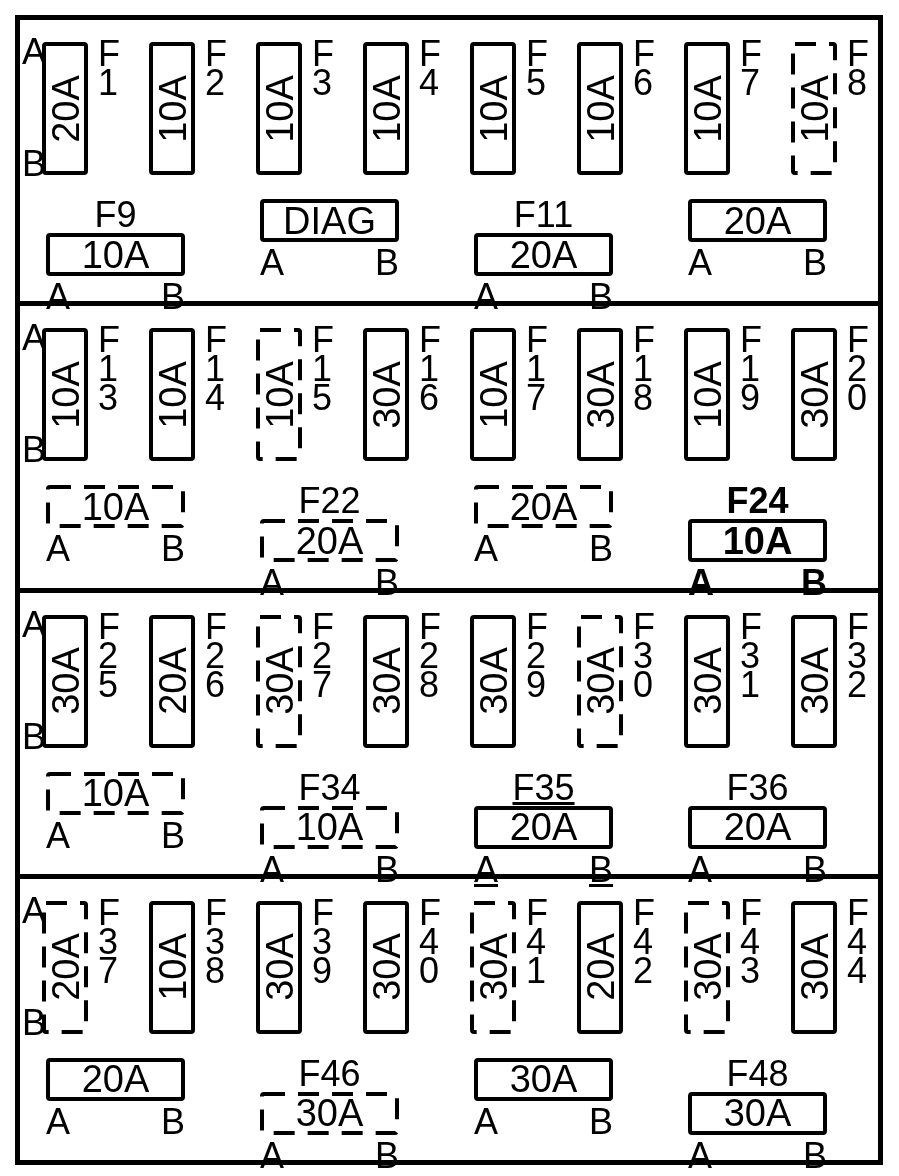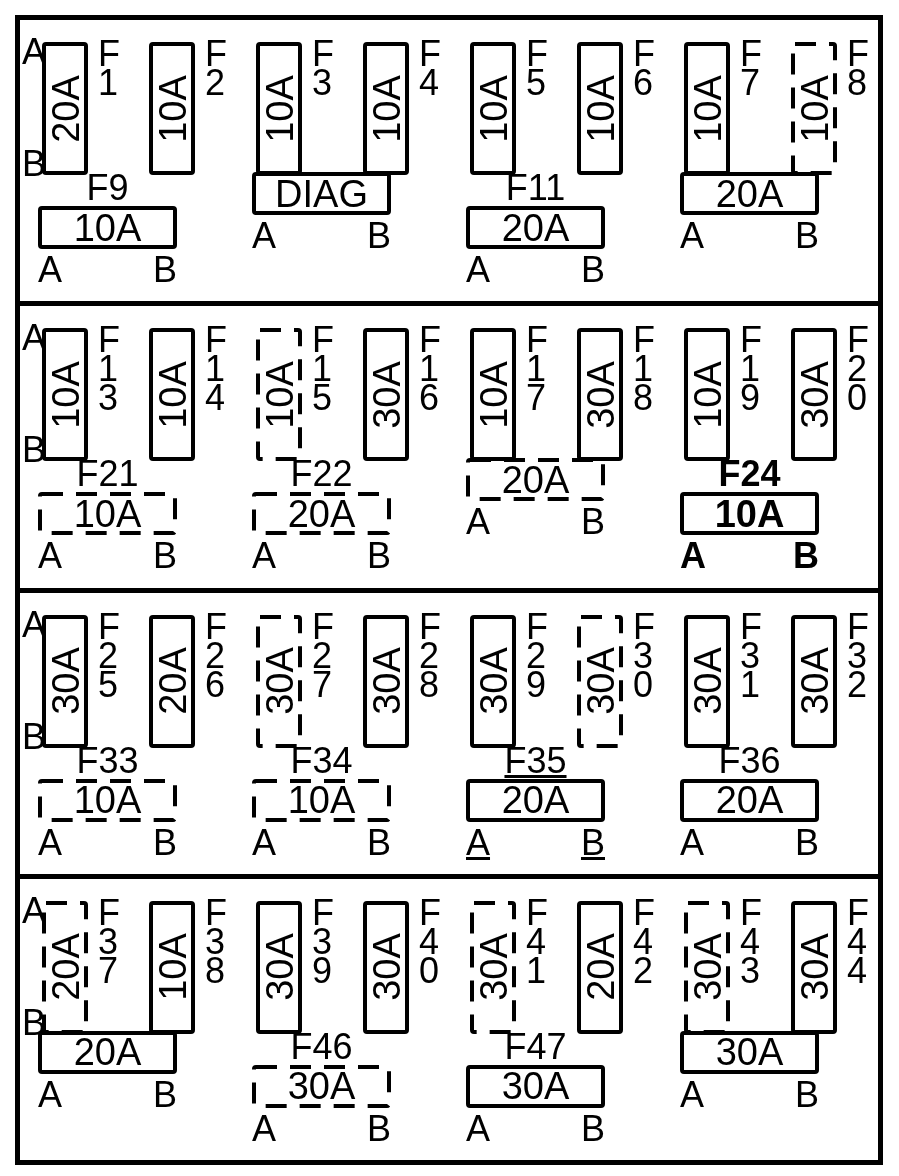--- a/index.html
+++ b/index.html
@@ -37,21 +37,21 @@
     font-size: 38px; line-height: 38px;
     white-space: nowrap;
   }
   .flabel {
     position: absolute; left: 56px; top: -3px;
     font-size: 36px; line-height: 29px;
     white-space: nowrap;
   }
   .flabel div { height: 29px; }
 
-  .hfuse { position: absolute; top: 152px; width: 139px; }
+  .hfuse { position: absolute; top: 179px; width: 139px; margin-left: 8px; }
   .hname {
     height: 34px; text-align: center;
     font-size: 36px; line-height: 32px;
     white-space: nowrap;
   }
   .hrect { position: relative; width: 139px; height: 43px; }
   .hrect svg { position: absolute; left: 0; top: 0; display: block; }
   .hamp {
     position: absolute; left: 0; top: 0; width: 139px; height: 43px;
     display: flex; align-items: center; justify-content: center;
@@ -288,21 +288,20 @@
           <rect x="2" y="2" width="42" height="129" rx="2" fill="none" stroke="#000000" stroke-width="4"></rect>
         </svg>
         <div class="vamp">30A</div>
         <div class="flabel">
           <div>F</div>
           <div>2</div>
           <div>0</div>
         </div>
       </div>
       <div class="hfuse" style="left: 18px;">
-        <div class="hname">F21</div>
         <div class="hrect">
           <svg width="139" height="43">
             <rect x="2" y="2" width="135" height="39" rx="2" fill="none" stroke="#000000" stroke-width="4" stroke-dasharray="21 13"></rect>
           </svg>
           <div class="hamp">10A</div>
         </div>
         <div class="hterms">
           <div>A</div>
           <div>B</div>
         </div>
@@ -432,21 +431,20 @@
           <rect x="2" y="2" width="42" height="129" rx="2" fill="none" stroke="#000000" stroke-width="4"></rect>
         </svg>
         <div class="vamp">30A</div>
         <div class="flabel">
           <div>F</div>
           <div>3</div>
           <div>2</div>
         </div>
       </div>
       <div class="hfuse" style="left: 18px;">
-        <div class="hname">F33</div>
         <div class="hrect">
           <svg width="139" height="43">
             <rect x="2" y="2" width="135" height="39" rx="2" fill="none" stroke="#000000" stroke-width="4" stroke-dasharray="21 13"></rect>
           </svg>
           <div class="hamp">10A</div>
         </div>
         <div class="hterms">
           <div>A</div>
           <div>B</div>
         </div>
@@ -602,33 +600,33 @@
             <rect x="2" y="2" width="135" height="39" rx="2" fill="none" stroke="#000000" stroke-width="4" stroke-dasharray="21 13"></rect>
           </svg>
           <div class="hamp">30A</div>
         </div>
         <div class="hterms">
           <div>A</div>
           <div>B</div>
         </div>
       </div>
       <div class="hfuse" style="left: 446px;">
-        <div class="hname">F47</div>
         <div class="hrect">
           <svg width="139" height="43">
             <rect x="2" y="2" width="135" height="39" rx="2" fill="none" stroke="#000000" stroke-width="4"></rect>
           </svg>
           <div class="hamp">30A</div>
         </div>
         <div class="hterms">
           <div>A</div>
           <div>B</div>
         </div>
       </div>
       <div class="hfuse" style="left: 660px;">
+        <div class="hname">F48</div>
         <div class="hrect">
           <svg width="139" height="43">
             <rect x="2" y="2" width="135" height="39" rx="2" fill="none" stroke="#000000" stroke-width="4"></rect>
           </svg>
           <div class="hamp">30A</div>
         </div>
         <div class="hterms">
           <div>A</div>
           <div>B</div>
         </div>

